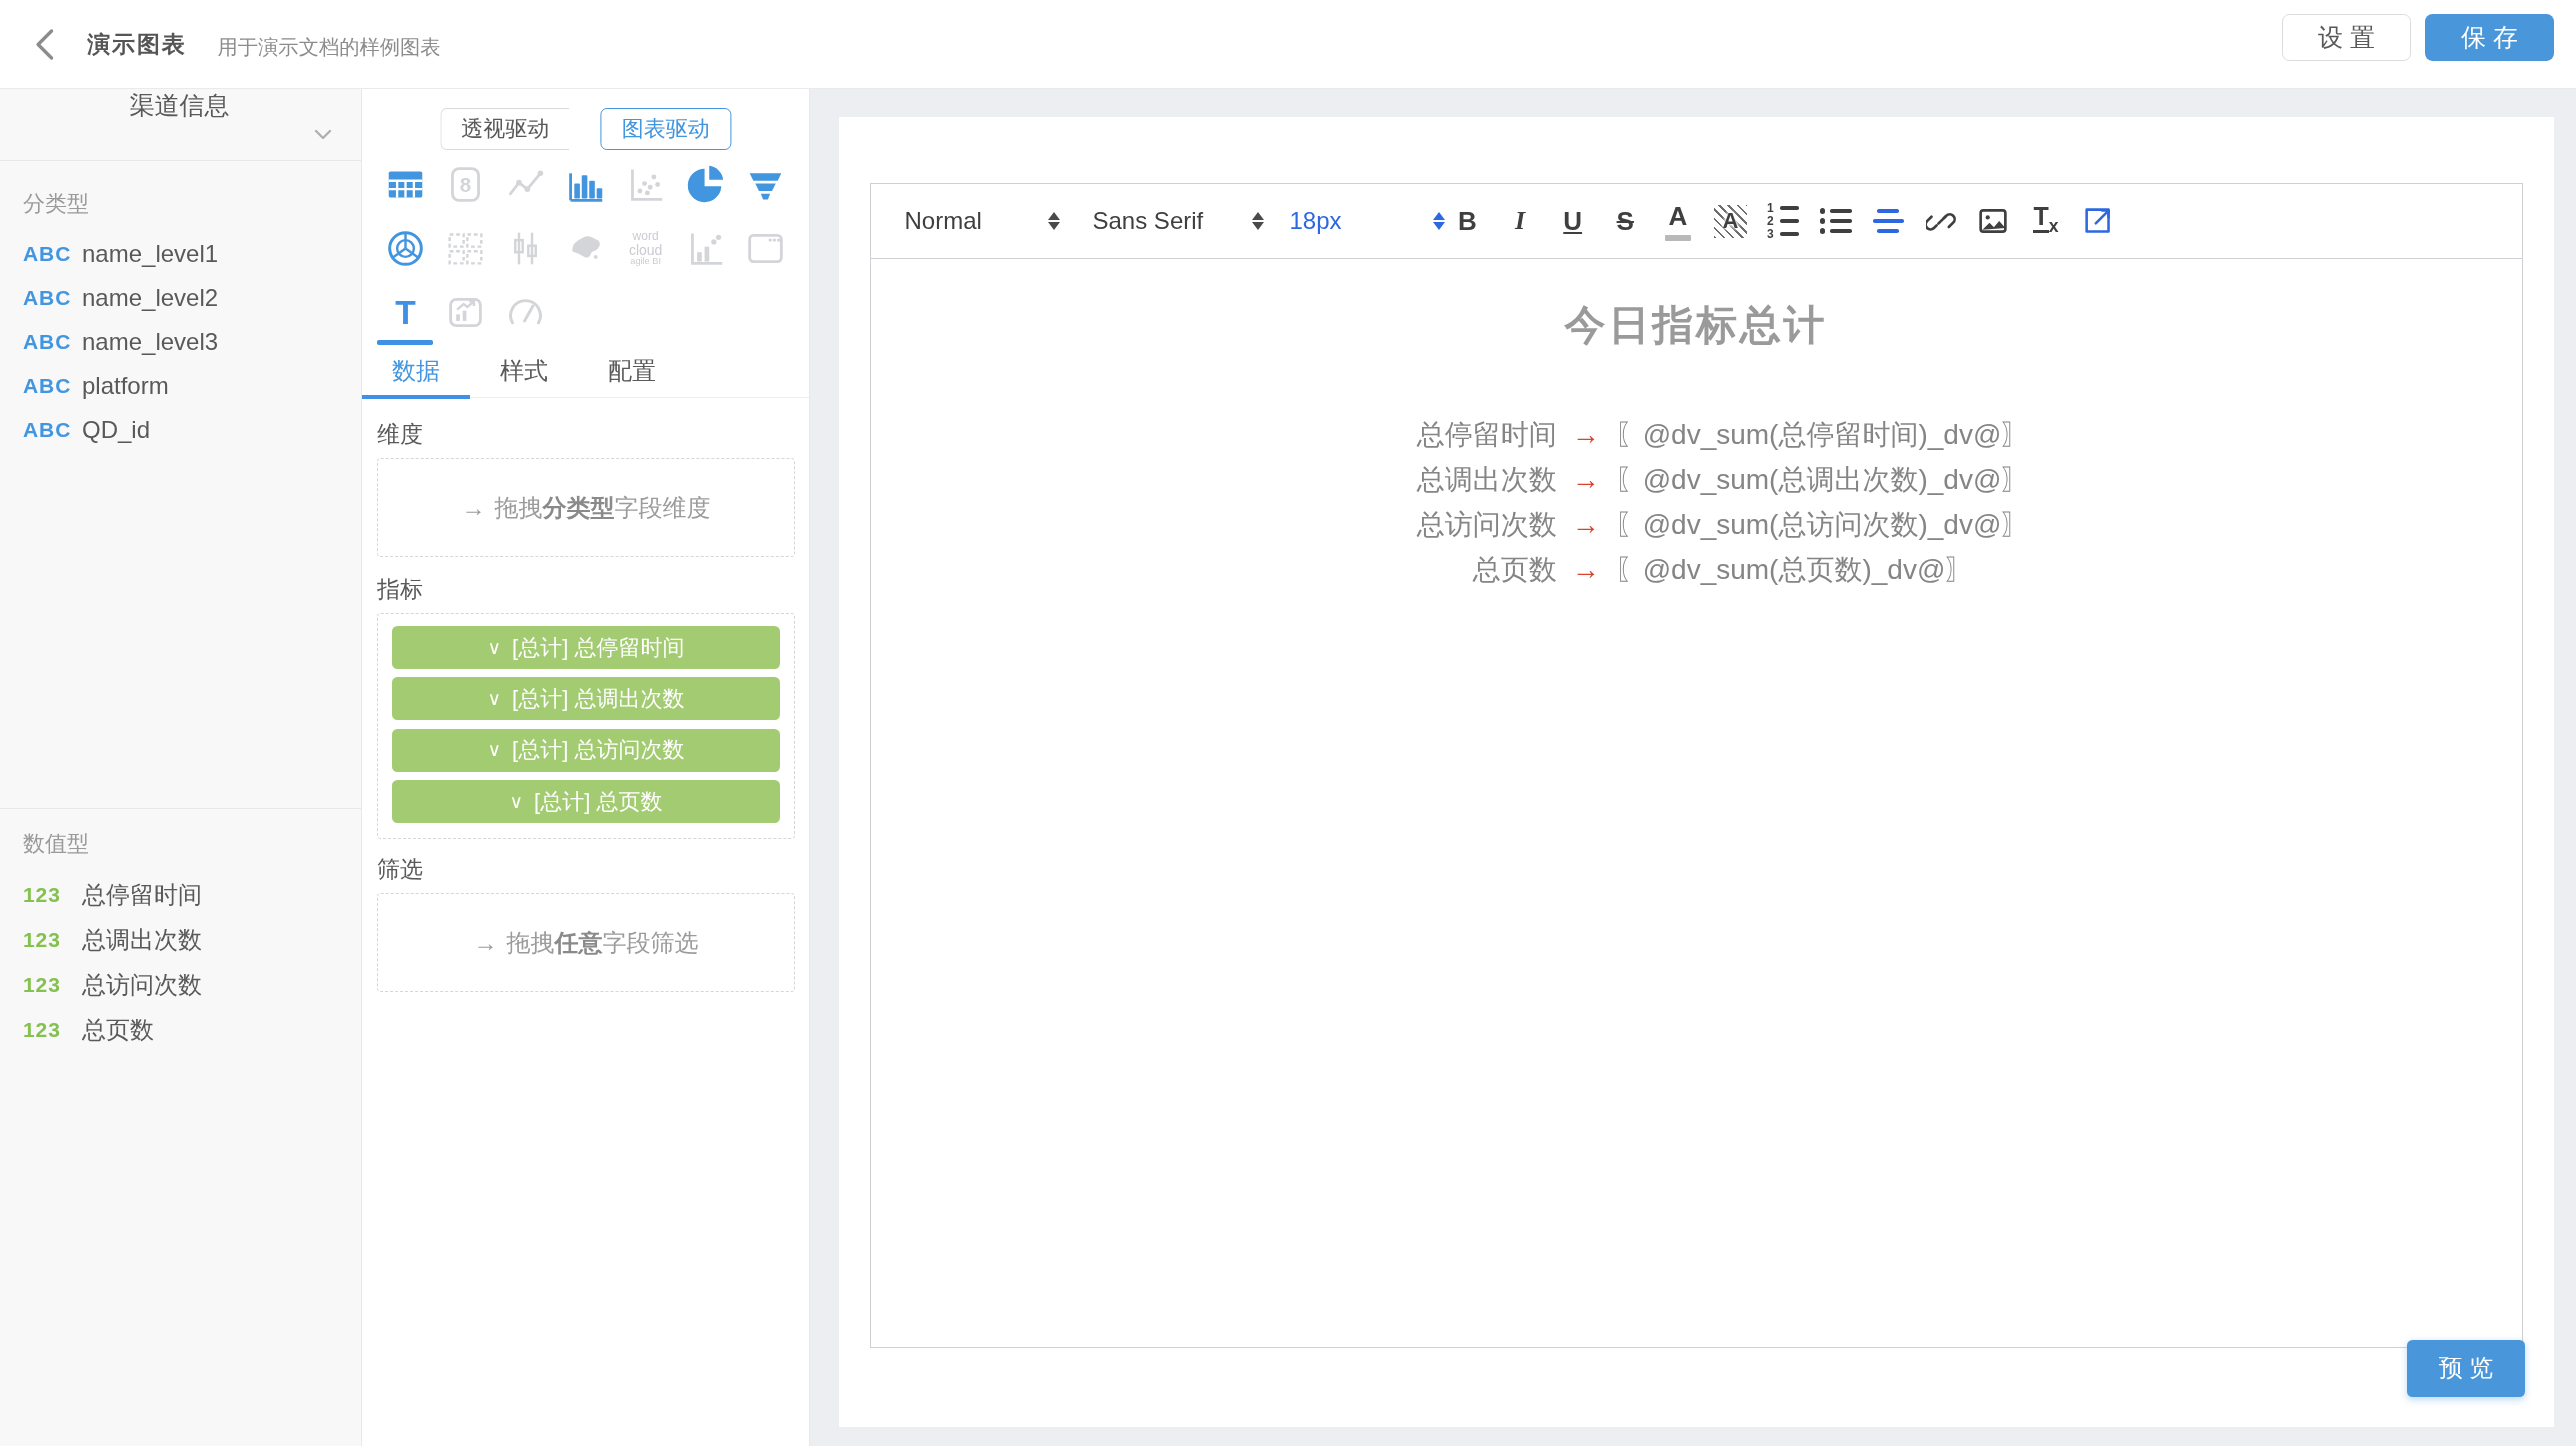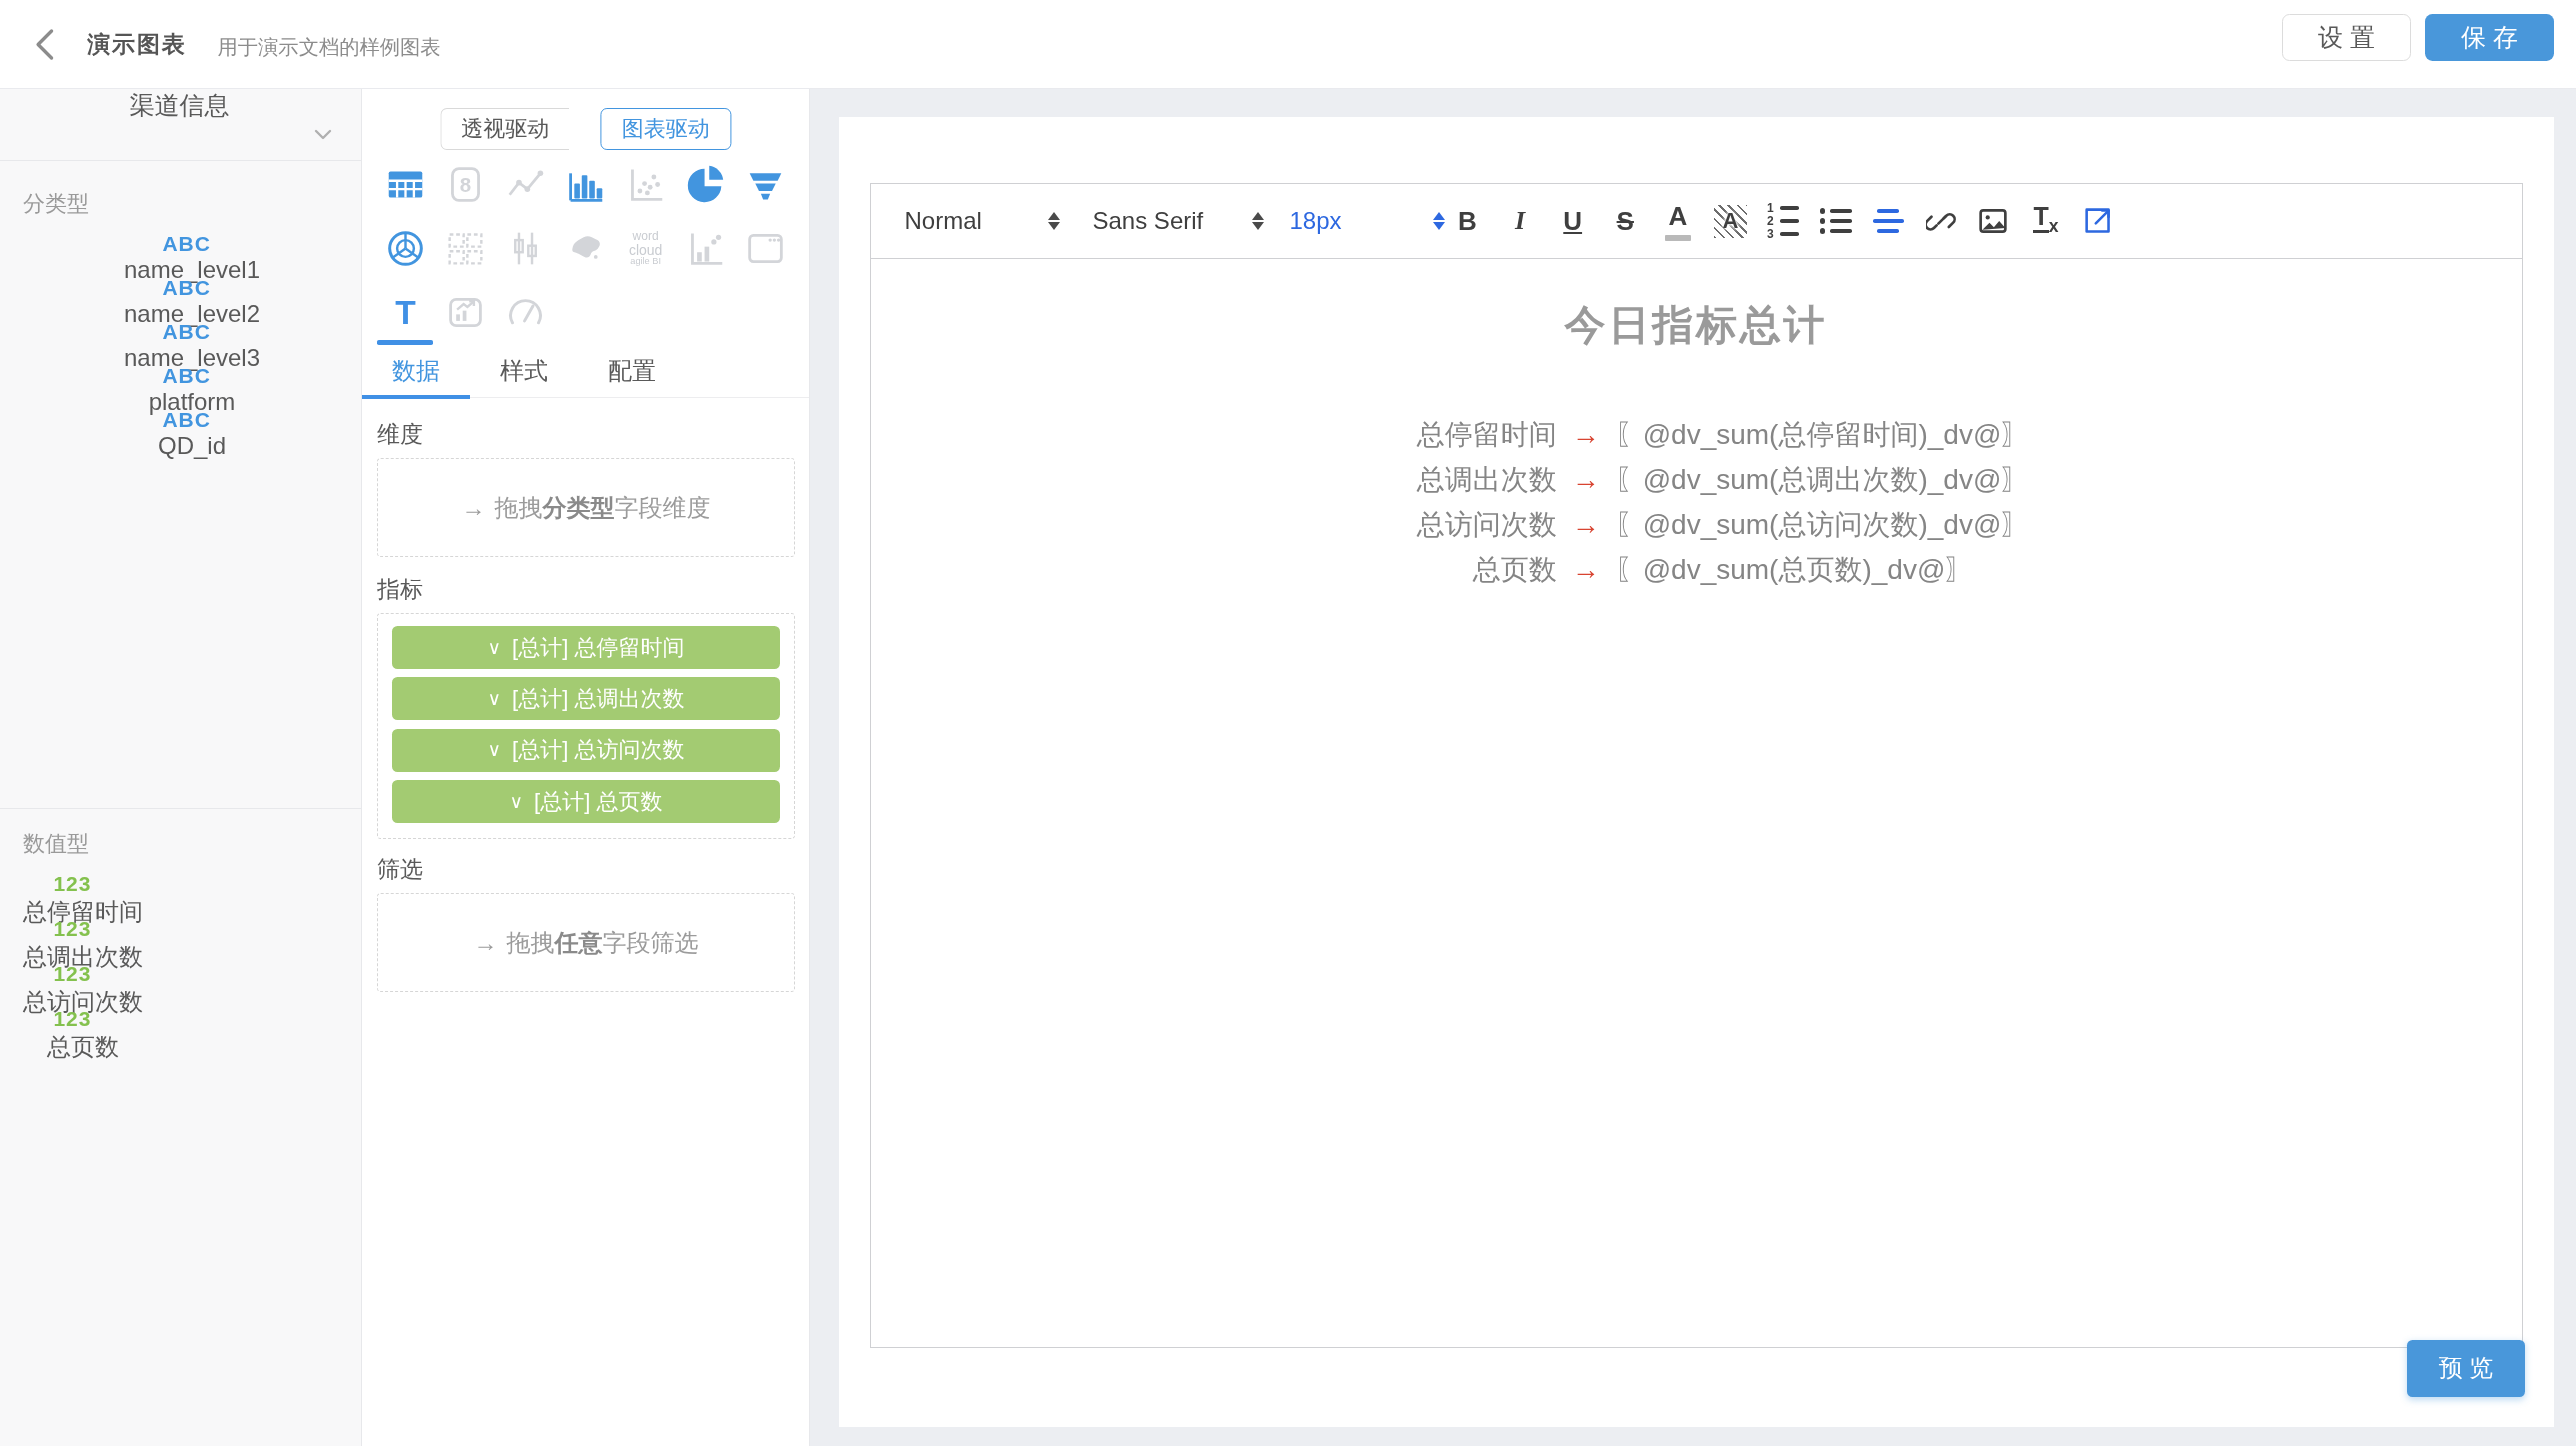--- a/index.html
+++ b/index.html
@@ -15,21 +15,21 @@
   .btn { height:47px; border-radius:7.4px; display:flex; align-items:center; justify-content:center; font-size:25px; cursor:pointer; }
   .btn-plain { width:129px; background:#fff; border:1.8px solid #dcdcdc; color:#595959; }
   .btn-blue  { width:129px; background:#4997da; border:none; color:#fff; }
 
   
   #sidebar { position:absolute; left:0; top:89px; width:362px; height:1357px; background:#f8f8f9; border-right:1.8px solid #e7e8eb; z-index:10; }
   .sb-header { height:72px; border-bottom:1.8px solid #e7e8eb; display:flex; align-items:center; padding:0 26px 0 24px; font-size:25px; color:#595959;flex-direction:column; }
   .sb-header .chev { margin-left:auto; }
   .sb-sec { padding:28px 0 0 23px; }
   .sb-label { font-size:22px; color:#9a9a9a; margin-bottom:13px; }
-  .sb-item { display:flex; align-items:center; height:44px; font-size:24px; color:#595959; cursor:pointer;flex-direction:column; }
+  .sb-item { display:flex; align-items:center; height:44px; font-size:24px; color:#595959; cursor:pointer; }
   .badge { width:59px; font-size:21px; font-weight:700; letter-spacing:0.9px; }
   .badge-abc { color:#4295df; }
   .badge-123 { color:#84c14e; }
   .sb-divider { position:absolute; top:719px; left:0; width:100%; border-top:1.8px solid #e7e8eb; }
   .sb-sec2 { position:absolute; top:740px; left:23px; }
   .sb-sec2 .sb-item { height:45px; }
 
   
   #panel { position:absolute; left:362px; top:89px; width:448px; height:1357px; background:#fff; border-right:1.8px solid #e7e8eb; z-index:10; }
   .mode-toggle { position:absolute; top:19.4px; left:50%; transform:translateX(-50%); display:flex; }

